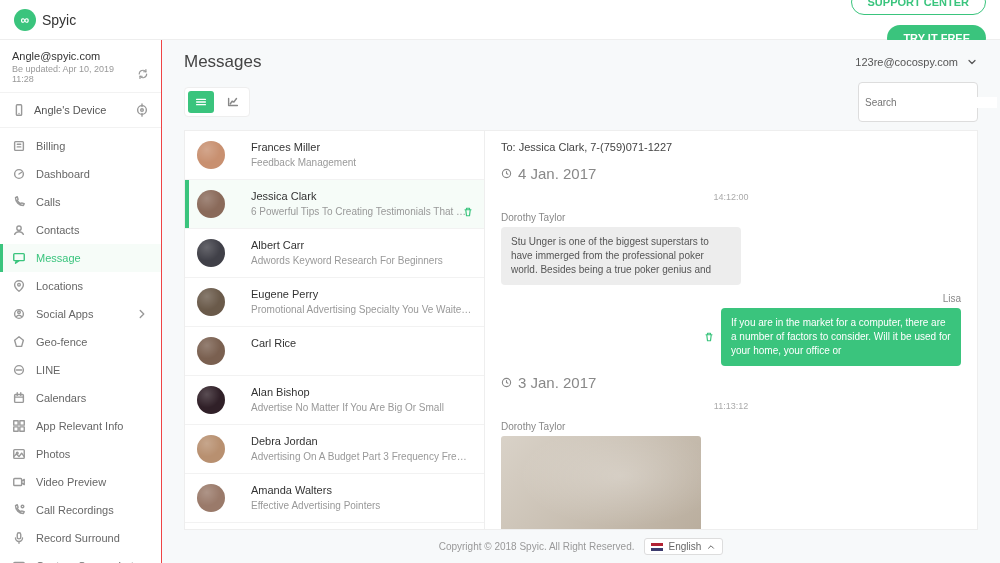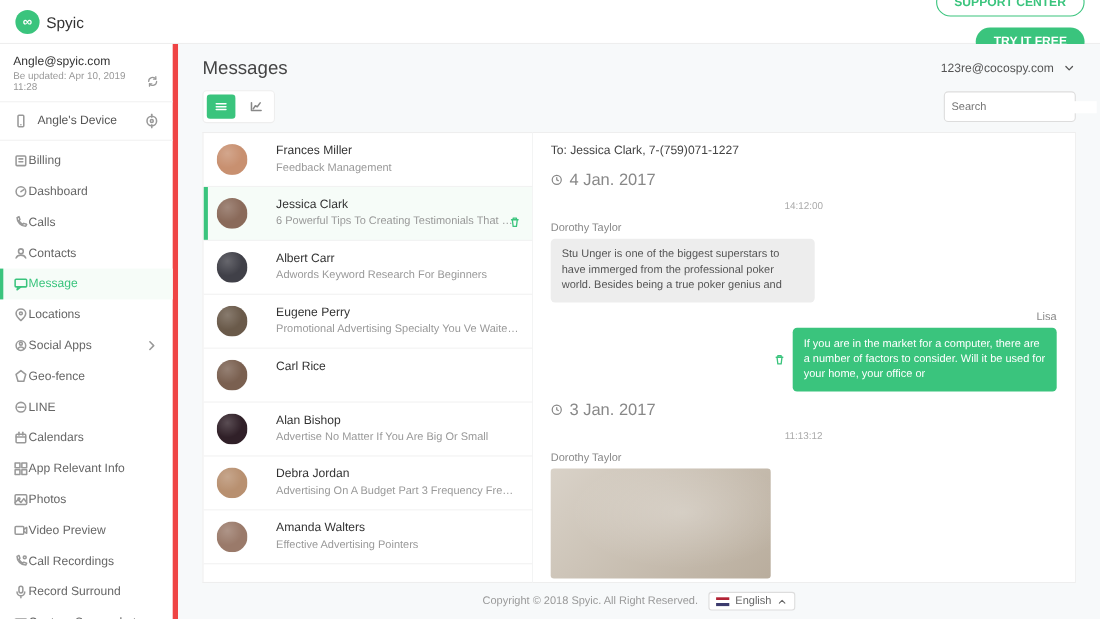--- a/index.html
+++ b/index.html
@@ -7,45 +7,45 @@
 
 .topbar { height: 40px; display: flex; align-items: center; justify-content: space-between; padding: 0 14px; border-bottom: 1px solid #eee; }
 .logo { display: flex; align-items: center; gap: 6px; font-size: 14px; color: #333; font-weight: 500; }
 .logo-badge { width: 22px; height: 22px; border-radius: 50%; background: #3ac47d; display: flex; align-items: center; justify-content: center; color: #fff; font-weight: bold; font-size: 12px; }
 .top-right { display: flex; align-items: flex-end; gap: 10px; flex-direction: column; }
 .btn-outline { border: 1.5px solid #3ac47d; color: #3ac47d; background: #fff; font-size: 11px; font-weight: 600; padding: 6px 16px; border-radius: 14px; cursor: pointer; }
 .btn-fill { border: none; background: #3ac47d; color: #fff; font-size: 11px; font-weight: 600; padding: 7px 16px; border-radius: 14px; cursor: pointer; }
 
 .app { display: flex; height: 523px; }
 
-.sidebar { width: 162px; border-right: 5px solid #ef4444; background: #fff; display: flex; flex-direction: column; }
+.sidebar { width: 162px; border-right: 1px solid #ef4444; background: #fff; display: flex; flex-direction: column; }
 .account { padding: 10px 12px 8px; }
 .account-email { font-size: 11px; color: #333; }
 .account-updated { font-size: 9px; color: #999; margin-top: 2px; display:flex; align-items:center; justify-content:space-between; }
 .refresh-icon { width: 12px; height: 12px; }
 .device-row { display: flex; align-items: center; justify-content: space-between; padding: 10px 12px; border-top: 1px solid #f2f2f2; border-bottom: 1px solid #f2f2f2; font-size: 11px; color: #555; }
 .device-left { display:flex; align-items:center; gap:8px; }
 
 .nav { flex:1; overflow-y: auto; padding-top:4px;}
-.nav-item { display: flex; align-items: center; padding: 7px 12px; font-size: 11px; color: #666; cursor: pointer; position: relative; }
+.nav-item { display: flex; align-items: center; gap: 10px; padding: 7px 12px; font-size: 11px; color: #666; cursor: pointer; position: relative; }
 .nav-item.active { background: #f6fcf8; color: #3ac47d; }
 .nav-item.active::before { content:""; position:absolute; left:0; top:0; bottom:0; width:3px; background:#3ac47d; }
 .nav-item .chev { margin-left:auto; }
 .nav-icon { width:14px; height:14px; flex:none; color:#999; }
 .nav-item.active .nav-icon { color:#3ac47d; }
 
 .main { flex:1; display:flex; flex-direction:column; background:#f7f9fa; }
 .page-header { display:flex; align-items:center; justify-content:space-between; padding: 12px 22px 10px; }
 .page-title { font-size: 17px; color:#444; font-weight:400;}
 .target-account { font-size: 11px; color:#555; display:flex; align-items:center; gap:8px; }
 .toolbar { display:flex; align-items:center; justify-content:space-between; padding: 0 22px 8px; }
 .toggle-group { display:flex; gap:6px; background:#fff; border:1px solid #eee; border-radius:4px; padding:3px; }
 .toggle-btn { width:26px; height:22px; display:flex; align-items:center; justify-content:center; border-radius:3px; cursor:pointer; color:#888;}
 .toggle-btn.active { background:#3ac47d; color:#fff; }
-.search-box { width:120px; height:28px; border:1px solid #ddd; border-radius:4px; background:#fff; display:flex; align-items:center; padding:0 6px; }
+.search-box { width:120px; height:40px; border:1px solid #ddd; border-radius:4px; background:#fff; display:flex; align-items:center; padding:0 6px; }
 .search-box input { border:none; outline:none; flex:1; font-size:10px; color:#888; }
 .search-box svg { width:12px; height:12px; color:#aaa; }
 
 .content { flex:1; display:flex; padding: 0 22px; gap:0; overflow:hidden; }
 
 .threads { width: 300px; background:#fff; border:1px solid #eee; border-right:none; overflow-y:auto; }
 .thread { display:flex; gap:26px; padding:10px 12px; border-bottom:1px solid #f2f2f2; cursor:pointer; position:relative; }
 .thread.selected { background:#f6fcf8; }
 .thread.selected::before { content:""; position:absolute; left:0; top:0; bottom:0; width:4px; background:#3ac47d; }
 .avatar { width:28px; height:28px; border-radius:50%; background:linear-gradient(135deg,#bbb,#888); flex:none; }

